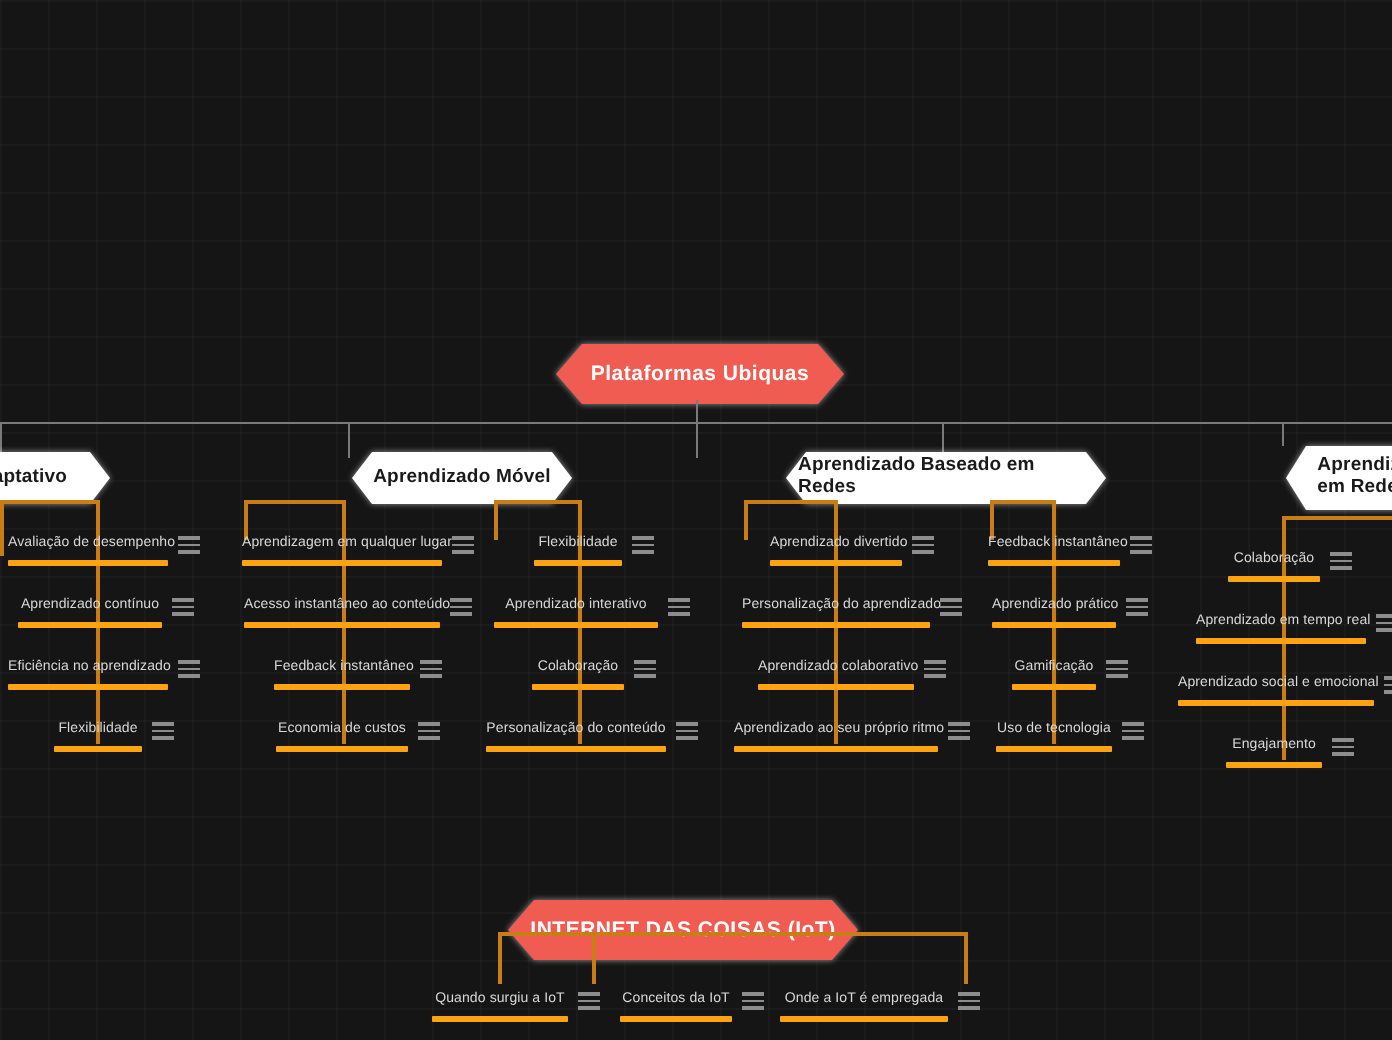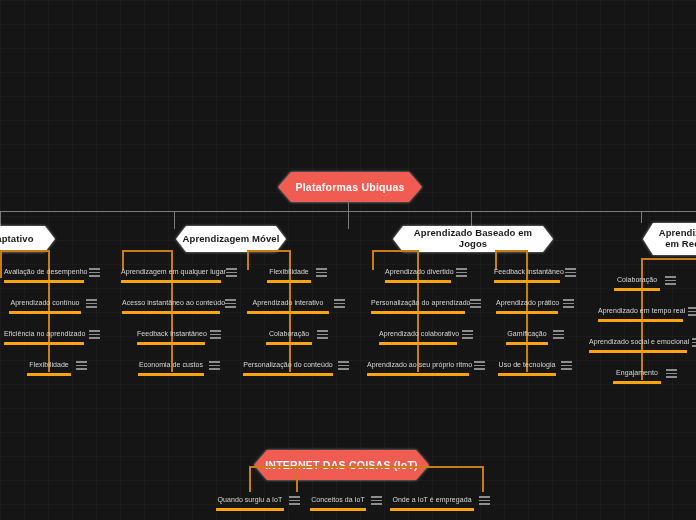--- a/index.html
+++ b/index.html
@@ -50,21 +50,20 @@
     justify-content: center;
     box-sizing: border-box;
     -webkit-clip-path: polygon(10px 0, calc(100% - 10px) 0, 100% 50%, calc(100% - 10px) 100%, 10px 100%, 0 50%);
     clip-path: polygon(10px 0, calc(100% - 10px) 0, 100% 50%, calc(100% - 10px) 100%, 10px 100%, 0 50%);
   }
   .hexnode .hexlabel {
     font-size: 9.5px;
     font-weight: bold;
     letter-spacing: 0.1px;
     line-height: 1.15;
-    text-align: center;
     white-space: pre-line;
     padding: 0 6px;
   }
 
   .hex-white {
     background: #ffffff;
     height: 26px;
   }
   .hex-white .hexlabel { color: #1a1a1a; }
 
@@ -157,27 +156,27 @@
   <div class="line v" style="left:641px; top:211px; height:12px;"></div>
 
   <div class="hexwrap shadowed" style="left:-40px; top:224px;">
     <div class="hexnode hex-white" style="position:relative; width:93px;">
       <span class="hexlabel">Adaptativo</span>
     </div>
   </div>
 
   <div class="hexwrap shadowed" style="left:174px; top:224px;">
     <div class="hexnode hex-white" style="position:relative; width:110px;">
-      <span class="hexlabel">Aprendizagem Móvel</span>
+      <span class="hexlabel">Aprendizado Móvel</span>
     </div>
   </div>
 
   <div class="hexwrap shadowed" style="left:391px; top:224px;">
     <div class="hexnode hex-white" style="position:relative; width:160px;">
-      <span class="hexlabel">Aprendizado Baseado em Jogos</span>
+      <span class="hexlabel">Aprendizado Baseado em Redes</span>
     </div>
   </div>
 
   <div class="hexwrap shadowed" style="left:641px; top:221px;">
     <div class="hexnode hex-white" style="position:relative; width:90px; height:32px;">
       <span class="hexlabel">Aprendizado
 em Redes</span>
     </div>
   </div>
 

